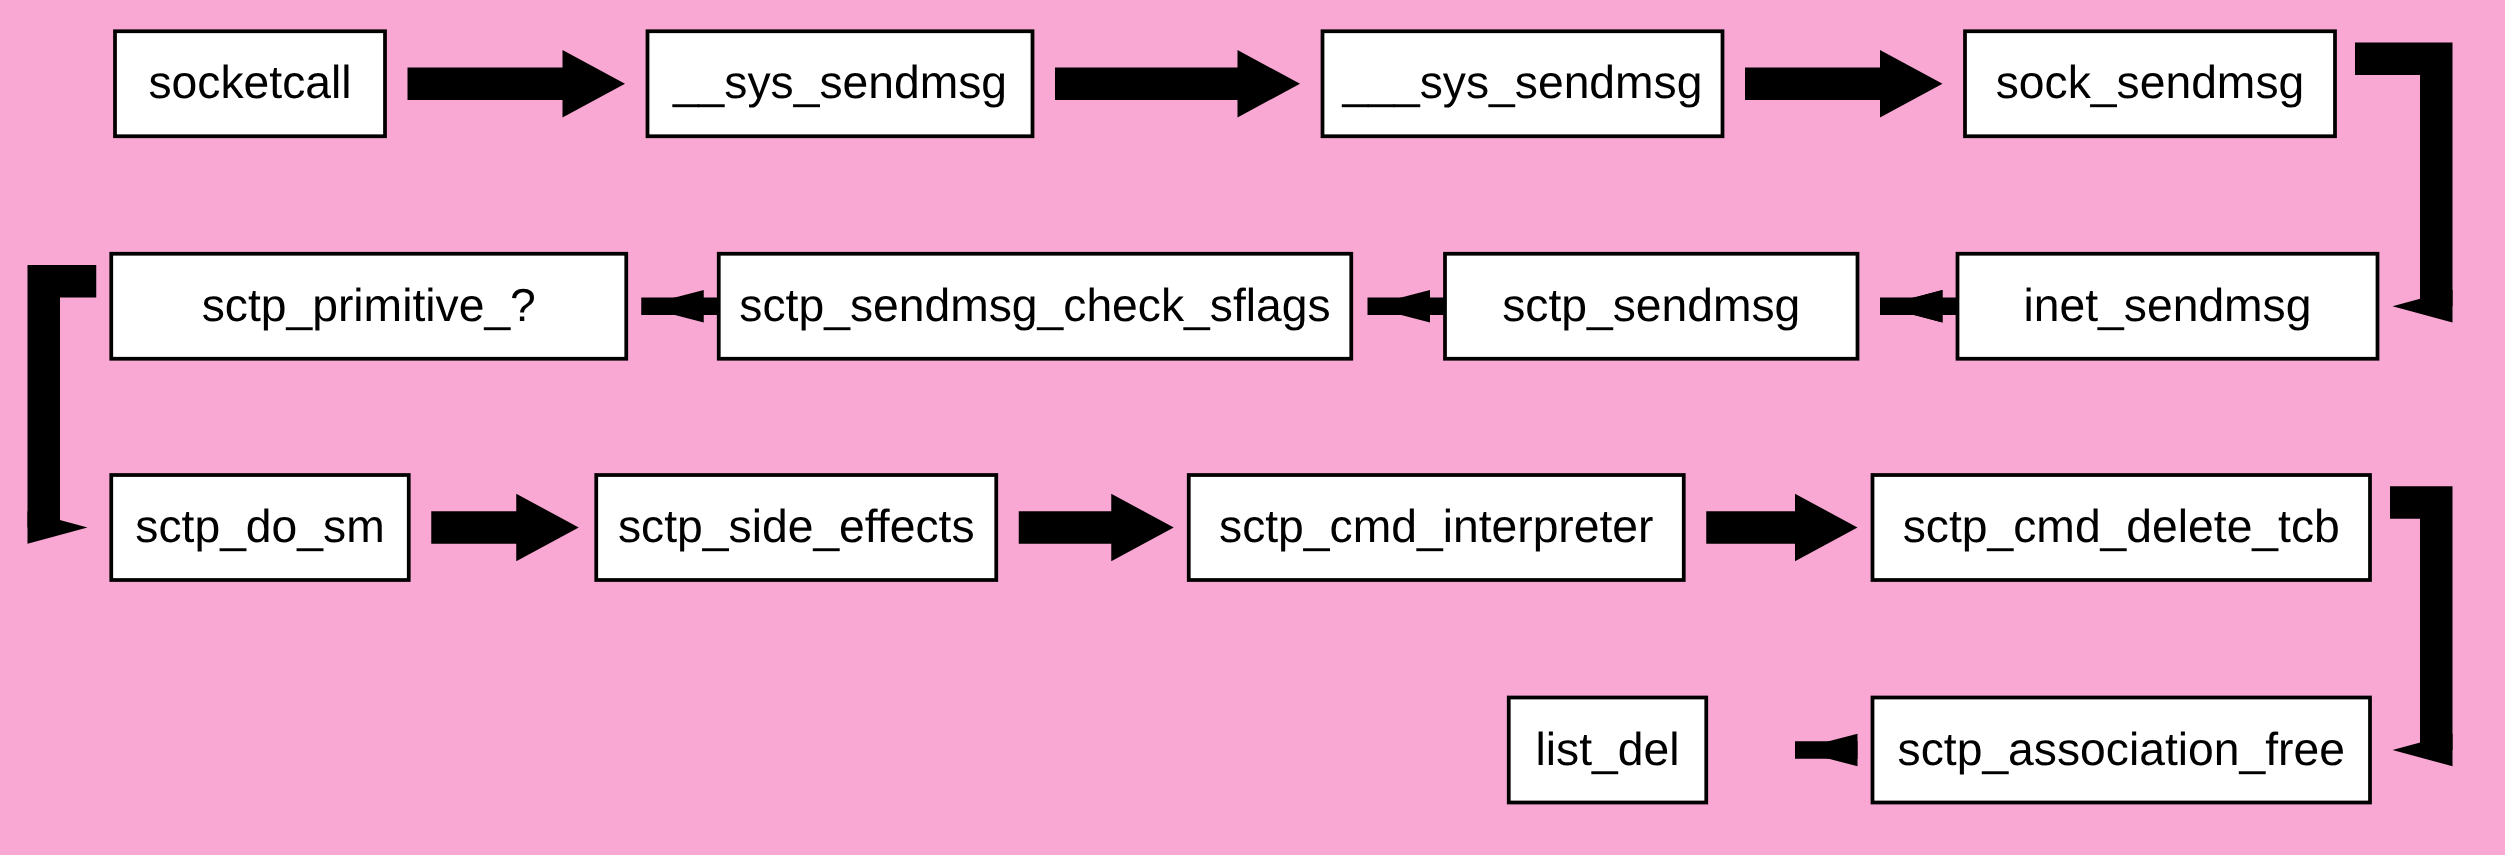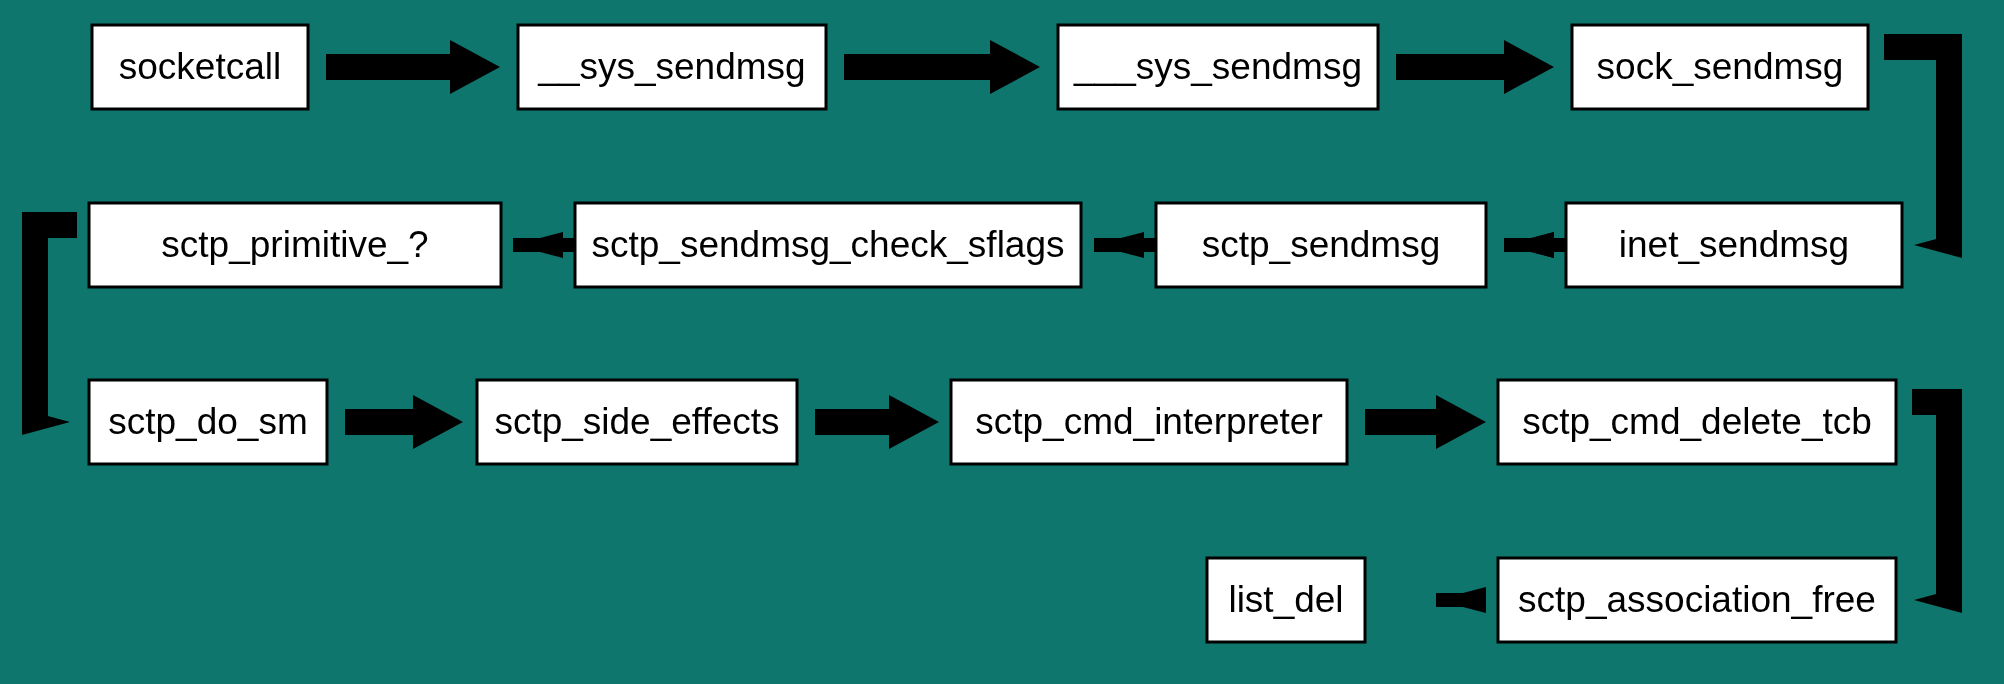--- a/index.html
+++ b/index.html
@@ -7,21 +7,21 @@
     padding: 0;
     background: #ffffff;
   }
   body {
     font-family: "Liberation Sans", sans-serif;
   }
   #canvas {
     position: relative;
     width: 2004px;
     height: 684px;
-    background: #0f766e;
+    background: #f9a8d4;
     overflow: hidden;
   }
   #diagram-svg {
     position: absolute;
     top: 0;
     left: 0;
     width: 2004px;
     height: 684px;
     display: block;
   }

